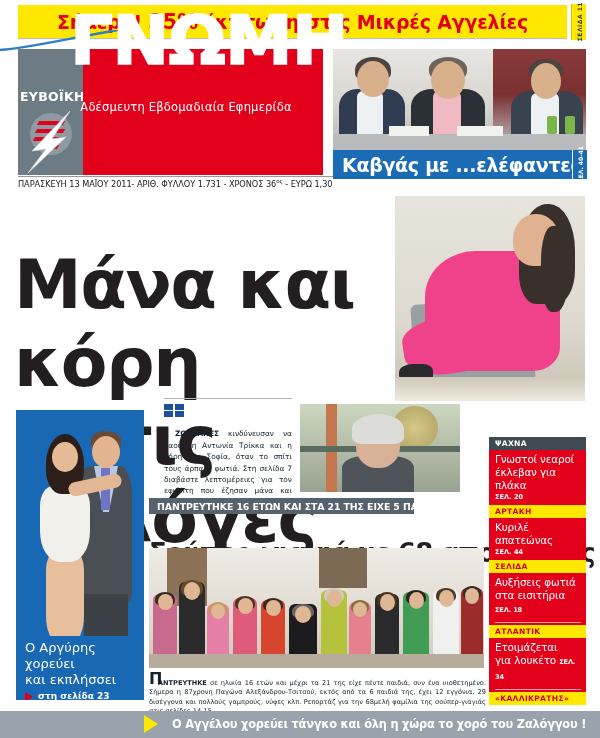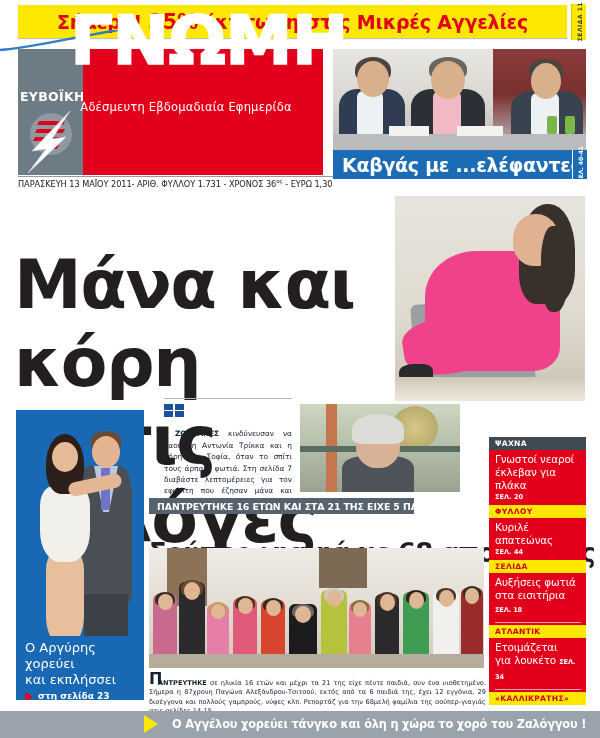--- a/index.html
+++ b/index.html
@@ -463,21 +463,21 @@
     <div class="rail-hd dark">
       <span>ΨΑΧΝΑ</span>
     </div>
     <div class="rail-item">
       <div class="t">Γνωστοί νεαροί</div>
       <div class="t">έκλεβαν για πλάκα</div>
       <div class="p">ΣΕΛ. 20</div>
     </div>
 
     <div class="rail-hd yellow">
-      <span>ΦΥΛΛΟΥ</span>
+      <span>ΑΡΤΑΚΗ</span>
     </div>
     <div class="rail-item">
       <div class="t">Κυριλέ απατεώνας</div>
       <div class="p">ΣΕΛ. 44</div>
     </div>
 
     <div class="rail-hd yellow">
       <span>ΣΕΛΙΔΑ</span>
     </div>
     <div class="rail-item">

